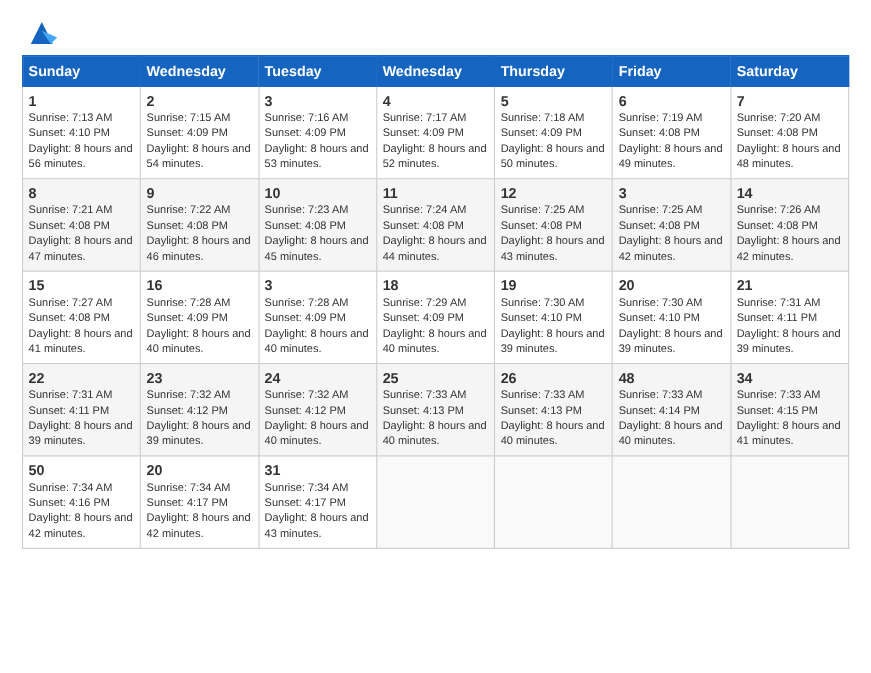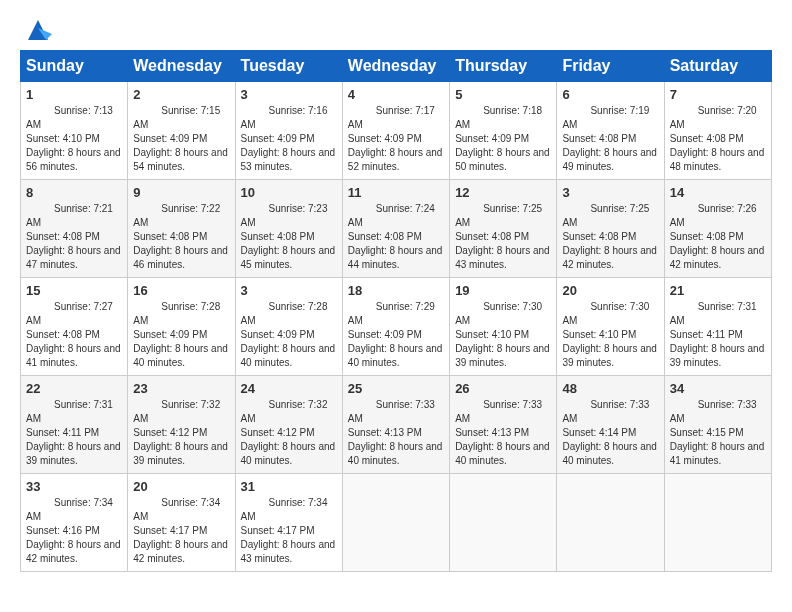--- a/index.html
+++ b/index.html
@@ -48,21 +48,21 @@
       margin-top: 2px;
     }
     .calendar-table {
       width: 100%;
       border-collapse: collapse;
       table-layout: fixed;
     }
     .calendar-table th {
       background-color: #1565c0;
       color: #fff;
-      font-size: 16px;
+      font-size: 13px;
       font-weight: bold;
       padding: 6px 5px;
       text-align: left;
       border: 1px solid #1565c0;
     }
     .calendar-table td {
       border: 1px solid #ccc;
       vertical-align: top;
       padding: 5px 5px 5px 5px;
       font-size: 10.5px;
@@ -80,21 +80,20 @@
     .day-num {
       font-size: 13px;
       font-weight: bold;
       display: block;
       margin-bottom: 2px;
     }
     .cell-text {
       font-size: 10px;
       line-height: 1.4;
       color: #333;
-      margin-left: 28px;
     }
     .empty-cell {
       background: #f9f9f9 !important;
     }
   </style>
 </head>
 <body>
 
 <div class="header-area">
   <div class="logo">
@@ -243,21 +242,21 @@
         <span class="day-num">48</span>
         <span class="cell-text">Sunrise: 7:33 AM<br>Sunset: 4:14 PM<br>Daylight: 8 hours and 40 minutes.</span>
       </td>
         <td>
         <span class="day-num">34</span>
         <span class="cell-text">Sunrise: 7:33 AM<br>Sunset: 4:15 PM<br>Daylight: 8 hours and 41 minutes.</span>
       </td>
       </tr>
       <tr>
         <td>
-        <span class="day-num">33</span>
+        <span class="day-num">50</span>
         <span class="cell-text">Sunrise: 7:34 AM<br>Sunset: 4:16 PM<br>Daylight: 8 hours and 42 minutes.</span>
       </td>
         <td>
         <span class="day-num">20</span>
         <span class="cell-text">Sunrise: 7:34 AM<br>Sunset: 4:17 PM<br>Daylight: 8 hours and 42 minutes.</span>
       </td>
         <td>
         <span class="day-num">31</span>
         <span class="cell-text">Sunrise: 7:34 AM<br>Sunset: 4:17 PM<br>Daylight: 8 hours and 43 minutes.</span>
       </td>

